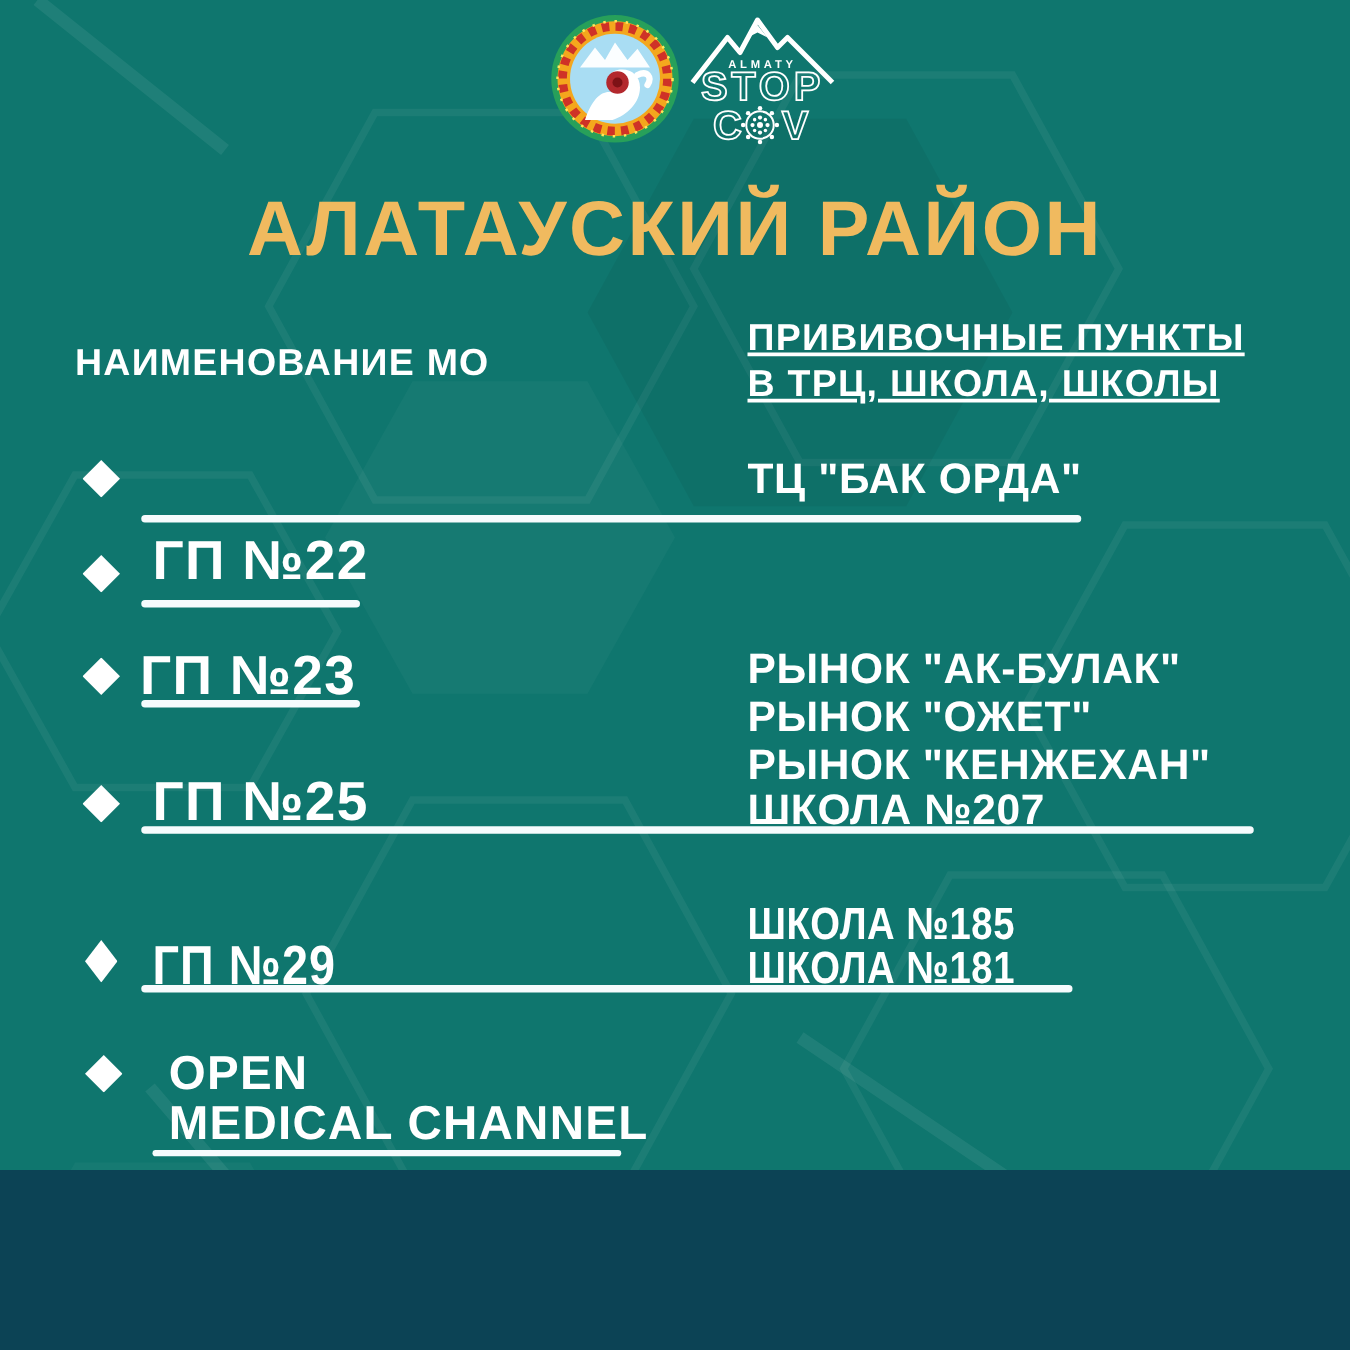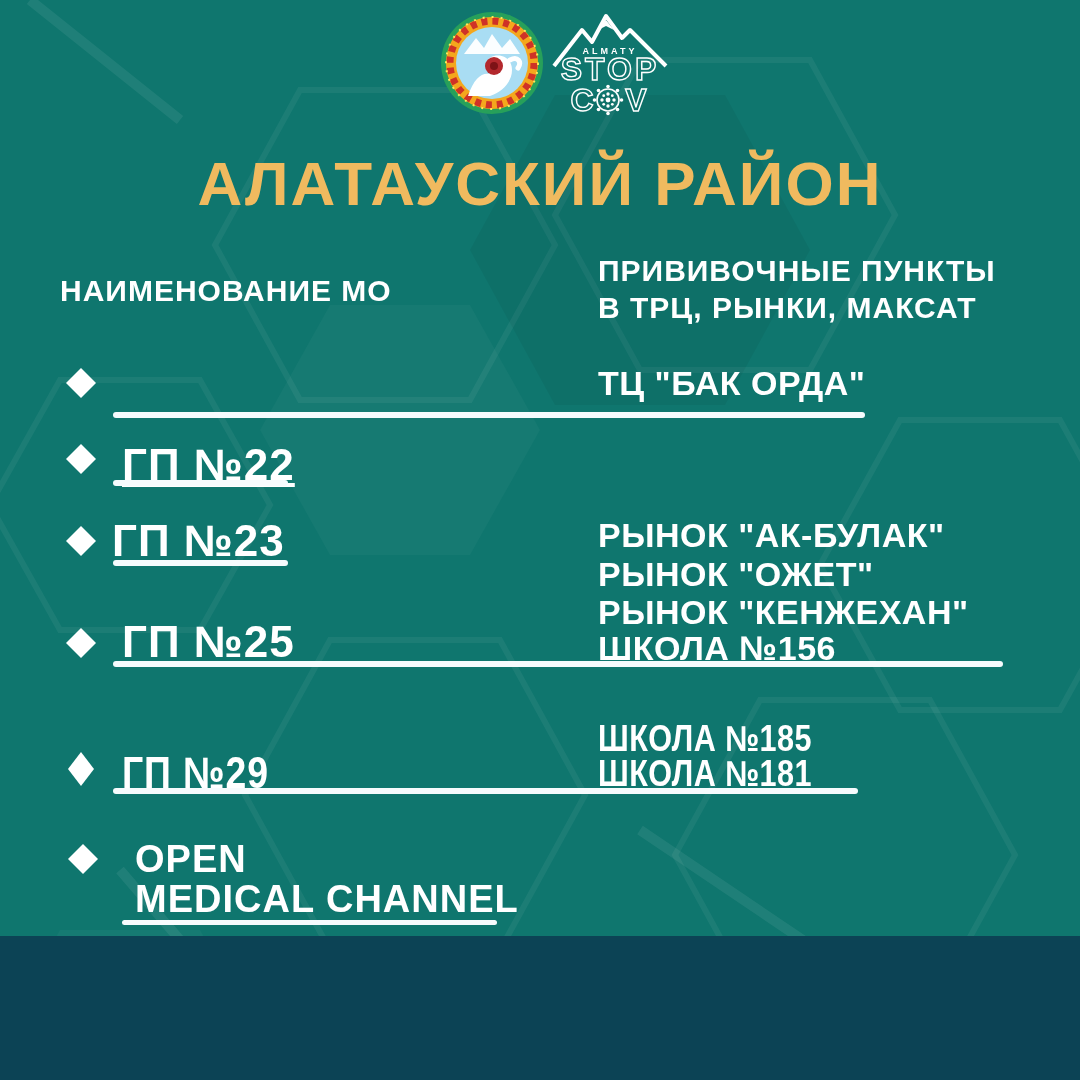--- a/index.html
+++ b/index.html
@@ -17,21 +17,21 @@
 
   .title{
     left:0;right:0;top:148px;
     text-align:center;
     font-size:62px;
     letter-spacing:2px;
     color:#f0ba5f;
   }
   .col-header{font-size:30px;letter-spacing:1px;line-height:37px;}
   .hdr-left{left:60px;top:272px;}
-  .hdr-right{left:598px;top:252px;}
+  .hdr-right{left:598px;top:252px;text-decoration:underline;}
 
   .bullet{
     width:30px;height:30px;
     background:#ffffff;
     clip-path:polygon(50% 0,100% 50%,50% 100%,0 50%);
   }
   .bullet.narrow{width:26px;height:34px;}
 
   .mo{font-size:44px;letter-spacing:1px;white-space:nowrap;}
   .pt{font-size:34px;letter-spacing:.5px;white-space:nowrap;}
@@ -118,41 +118,41 @@
       </g>
     </g>
     <text x="88" y="103" text-anchor="middle" font-family="Liberation Sans, sans-serif" font-size="32" fill="none" stroke="#ffffff" stroke-width="1.4">V</text>
   </svg>
 
   <div class="abs col-header hdr-left">НАИМЕНОВАНИЕ МО</div>
 
   <div class="abs title">АЛАТАУСКИЙ РАЙОН</div>
   <div class="abs col-header hdr-right">
     <div>ПРИВИВОЧНЫЕ ПУНКТЫ</div>
-    <div>В ТРЦ, РЫНКИ, МАКСАТ</div>
+    <div>В ТРЦ, ШКОЛА, ШКОЛЫ</div>
   </div>
 
   <div class="abs bullet" style="left:66px;top:368px;"></div>
   <div class="abs pt" style="left:598px;top:364px;">ТЦ "БАК ОРДА"</div>
   <div class="abs rule" style="left:113px;top:412px;width:752px;"></div>
 
   <div class="abs bullet" style="left:66px;top:444px;"></div>
-  <div class="abs mo" style="left:122px;top:440px;text-decoration:underline;">ГП №22</div>
+  <div class="abs mo" style="left:122px;top:424px;">ГП №22</div>
   <div class="abs rule" style="left:113px;top:480px;width:175px;"></div>
 
   <div class="abs bullet" style="left:66px;top:526px;"></div>
   <div class="abs mo" style="left:112px;top:516px;">ГП №23</div>
   <div class="abs rule" style="left:113px;top:560px;width:175px;"></div>
   <div class="abs pt" style="left:598px;top:516px;">РЫНОК "АК-БУЛАК"</div>
   <div class="abs pt" style="left:598px;top:555px;">РЫНОК "ОЖЕТ"</div>
   <div class="abs pt" style="left:598px;top:593px;">РЫНОК "КЕНЖЕХАН"</div>
 
   <div class="abs bullet" style="left:66px;top:628px;"></div>
   <div class="abs mo" style="left:122px;top:617px;">ГП №25</div>
-  <div class="abs pt" style="left:598px;top:629px;">ШКОЛА №156</div>
+  <div class="abs pt" style="left:598px;top:629px;">ШКОЛА №207</div>
   <div class="abs rule" style="left:113px;top:661px;width:890px;"></div>
 
   <div class="abs pt cond" style="left:598px;top:718px;font-size:36px;">ШКОЛА №185</div>
   <div class="abs bullet narrow" style="left:68px;top:752px;"></div>
   <div class="abs mo cond" style="left:122px;top:748px;">ГП №29</div>
   <div class="abs pt cond" style="left:598px;top:753px;font-size:36px;">ШКОЛА №181</div>
   <div class="abs rule" style="left:113px;top:788px;width:745px;"></div>
 
   <div class="abs bullet" style="left:68px;top:844px;"></div>
   <div class="abs latin" style="left:135px;top:838px;">OPEN</div>

